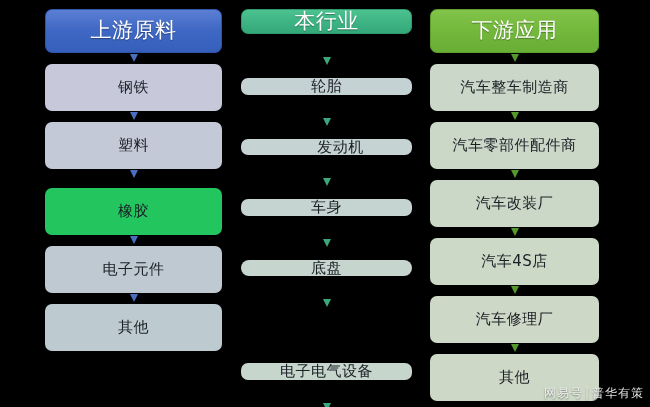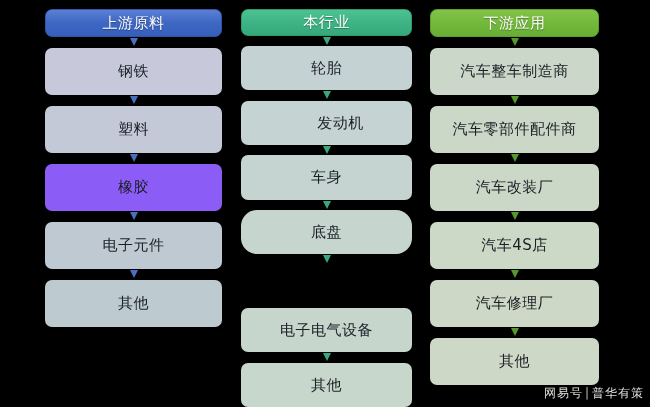--- a/index.html
+++ b/index.html
@@ -25,40 +25,40 @@
     justify-content: flex-start;
     padding-top: 9px;
     box-sizing: border-box;
   }
   .column {
     display: flex;
     flex-direction: column;
     align-items: stretch;
   }
   .col-0 { width: 177px; margin-left: 45px; }
-  .col-1 { width: 171px; margin-left: 19px; }
+  .col-1 { width: 171px; margin-left: 19px; gap: 22px; }
   .col-2 { width: 169px; margin-left: 18px; }
 
   .node {
     height: 47px;
     border-radius: 7px;
     display: flex;
     align-items: center;
     justify-content: center;
     box-sizing: border-box;
     text-align: center;
     line-height: 1.1;
     letter-spacing: 0.5px;
   }
   .header-node {
-    font-size: 15px;
+    font-size: 21px;
     color: #ffffff;
     text-shadow: 0 1px 1px rgba(0,0,0,0.35);
     font-weight: 400;
-    height: 28px;
+    height: 44px;
   }
   .header-blue {
     background: linear-gradient(180deg, #5b7fd4 0%, #3f68c4 48%, #365ebb 100%);
     border: 1px solid #2f55ab;
   }
   .header-teal {
     background: linear-gradient(180deg, #4dc291 0%, #3fb484 48%, #34a878 100%);
     border: 1px solid #2e9a6e;
   }
   .header-green {
@@ -112,21 +112,21 @@
         <span class="tri"></span>
       </div>
       <div class="node item-node" style="background: rgb(199, 201, 218);">钢铁</div>
       <div class="arrow ">
         <span class="tri"></span>
       </div>
       <div class="node item-node" style="background: rgb(196, 201, 215);">塑料</div>
       <div class="arrow ">
         <span class="tri"></span>
       </div>
-      <div class="node item-node" style="background: #8b5cf6;">橡胶</div>
+      <div class="node item-node" style="background: #22c55e; margin-top: 8px;">橡胶</div>
       <div class="arrow ">
         <span class="tri"></span>
       </div>
       <div class="node item-node" style="background: rgb(191, 201, 209);">电子元件</div>
       <div class="arrow ">
         <span class="tri"></span>
       </div>
       <div class="node item-node" style="background: rgb(189, 203, 208);">其他</div>
     </div>
     <div class="column col-1">

